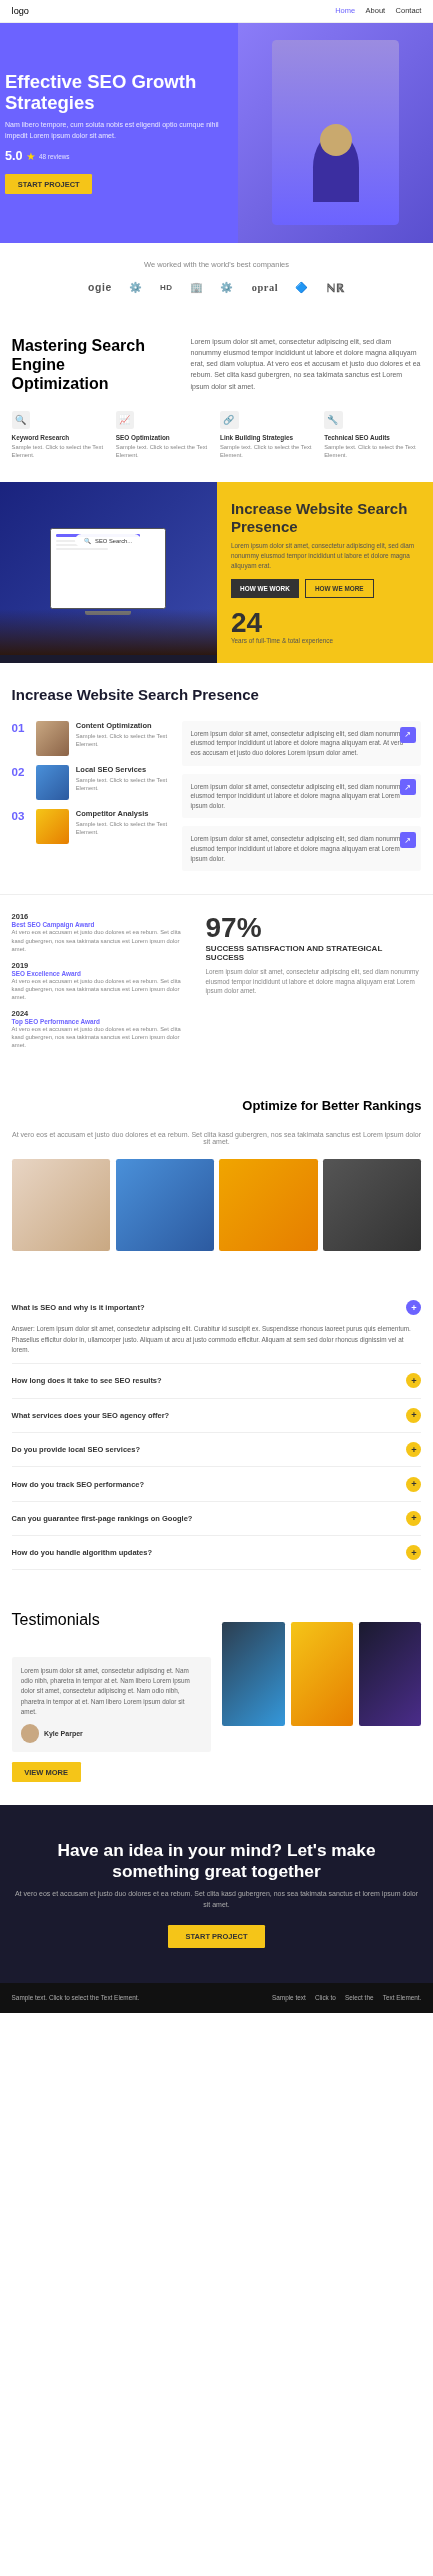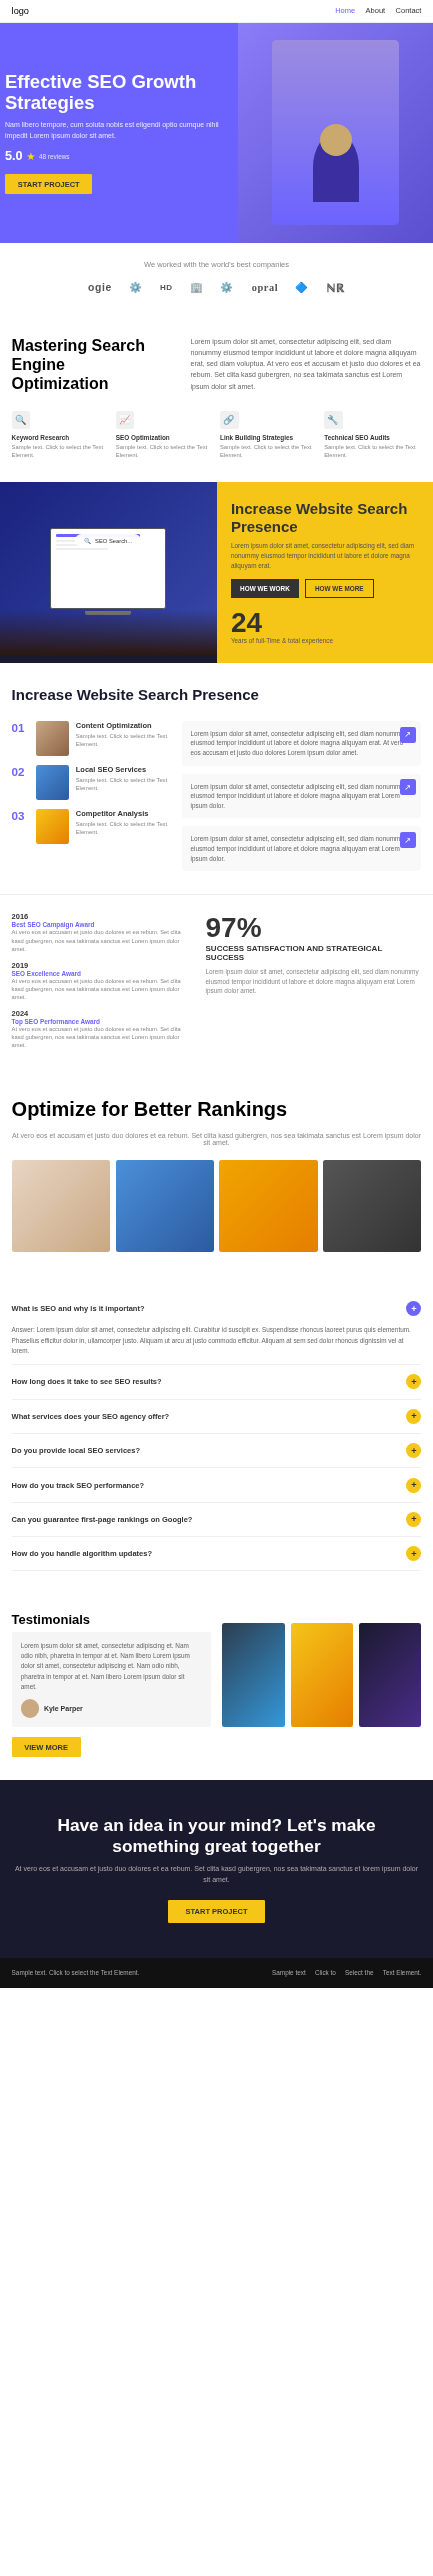--- a/index.html
+++ b/index.html
@@ -136,21 +136,21 @@
     .award-year { font-size: 7.5px; font-weight: bold; color: #333; }
     .award-name { font-size: 6.4px; font-weight: bold; color: #6c63ff; }
     .award-desc { font-size: 5.8px; color: #888; line-height: 1.4; }
     .awards-right { width: 55%; }
     .stat-pct { font-size: 28px; font-weight: 900; color: #333; }
     .stat-label { font-size: 8px; font-weight: bold; color: #333; margin-bottom: 4.6px; }
     .stat-desc { font-size: 6.4px; color: #888; line-height: 1.5; }
 
     
     .optimize { padding: 23px 11.6px; background: #fff; }
-    .optimize h2 { font-size: 20px; font-weight: 900; text-align: left; margin-bottom: 11px; }
+    .optimize h2 { font-size: 13px; font-weight: 900; text-align: right; margin-bottom: 18px; }
     .optimize-sub { font-size: 7px; color: #888; text-align: center; margin-bottom: 14px; }
     .optimize-images { display: flex; gap: 5.8px; }
     .opt-img { flex: 1; height: 92px; border-radius: 2.3px; overflow: hidden; }
     .opt-img-1 { background: linear-gradient(135deg, #e8d5c4 0%, #c9a882 100%); }
     .opt-img-2 { background: linear-gradient(135deg, #4a90d9 0%, #2c5aa0 100%); }
     .opt-img-3 { background: linear-gradient(135deg, #f0a500 0%, #e67e00 100%); }
     .opt-img-4 { background: linear-gradient(135deg, #555 0%, #333 100%); }
 
     
     .faq { padding: 17.3px 11.6px; background: #fff; }
@@ -159,21 +159,21 @@
       display: flex; justify-content: space-between; align-items: center;
       padding: 9.2px 0; font-size: 7.5px; font-weight: bold; color: #333; cursor: pointer;
     }
     .faq-toggle { width: 15px; height: 15px; background: #f5c518; border-radius: 50%; display: flex; align-items: center; justify-content: center; font-size: 9.2px; font-weight: bold; flex-shrink: 0; }
     .faq-answer { font-size: 6.4px; color: #666; line-height: 1.6; padding-bottom: 8px; display: none; }
     .faq-answer.open { display: block; }
     .faq-item.open .faq-toggle { background: #6c63ff; color: #fff; }
 
     
     .testimonials { padding: 23px 11.6px; background: #fff; }
-    .testimonials h2 { font-size: 13px; font-weight: 700; margin-bottom: 5px; }
+    .testimonials h2 { font-size: 16px; font-weight: 400; margin-bottom: 28px; }
     .testimonial-card { flex: 1; background: #f5f5f5; border-radius: 2.3px; padding: 9.2px; }
     .testimonial-text { font-size: 6.4px; color: #666; line-height: 1.6; margin-bottom: 7px; }
     .testimonial-author { display: flex; align-items: center; gap: 4.6px; }
     .author-avatar { width: 18.5px; height: 18.5px; border-radius: 50%; background: #c9a882; }
     .author-name { font-size: 7px; font-weight: bold; color: #333; }
     .testimonial-images { display: flex; gap: 5.8px; margin-top: 11.6px; }
     .testi-img { flex: 1; height: 104px; border-radius: 2.3px; overflow: hidden; }
     .testi-img-1 { background: linear-gradient(135deg, #2c3e50 0%, #3498db 100%); }
     .testi-img-2 { background: linear-gradient(135deg, #f5c518 0%, #e67e00 100%); }
     .testi-img-3 { background: linear-gradient(135deg, #1a1a2e 0%, #4a2c8a 100%); }

